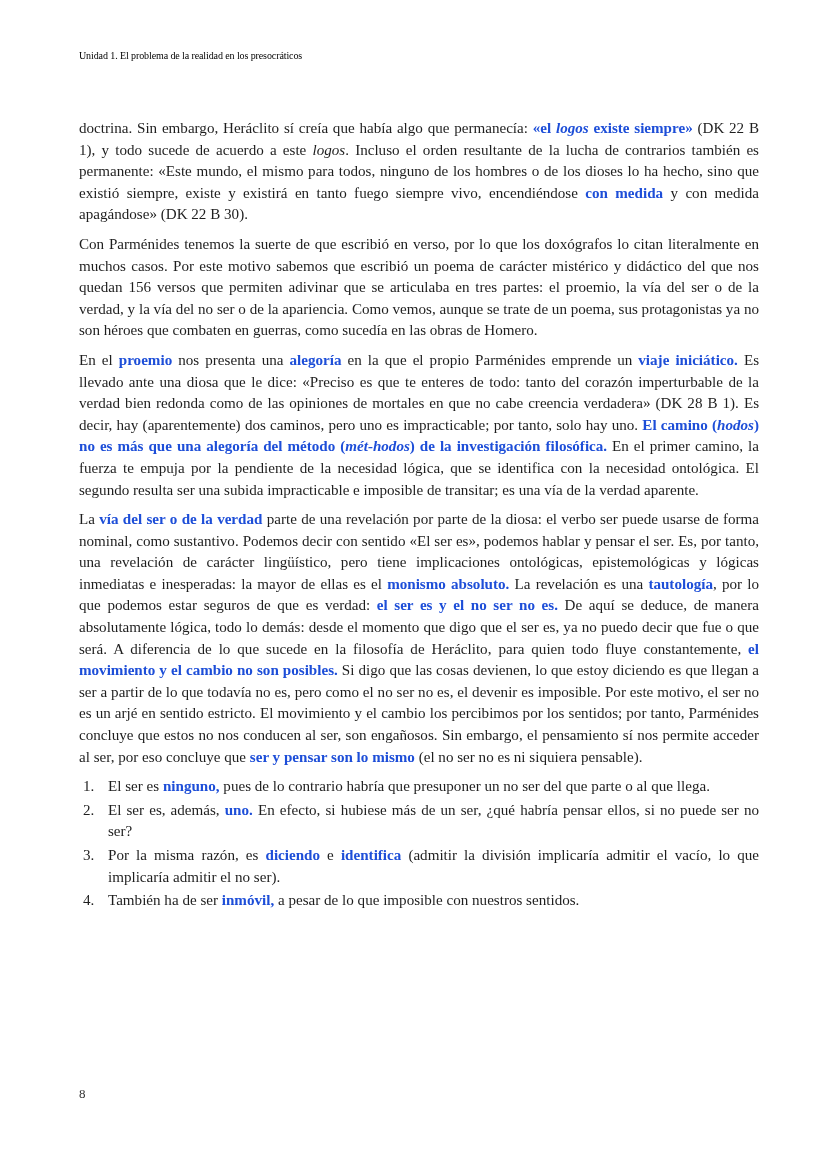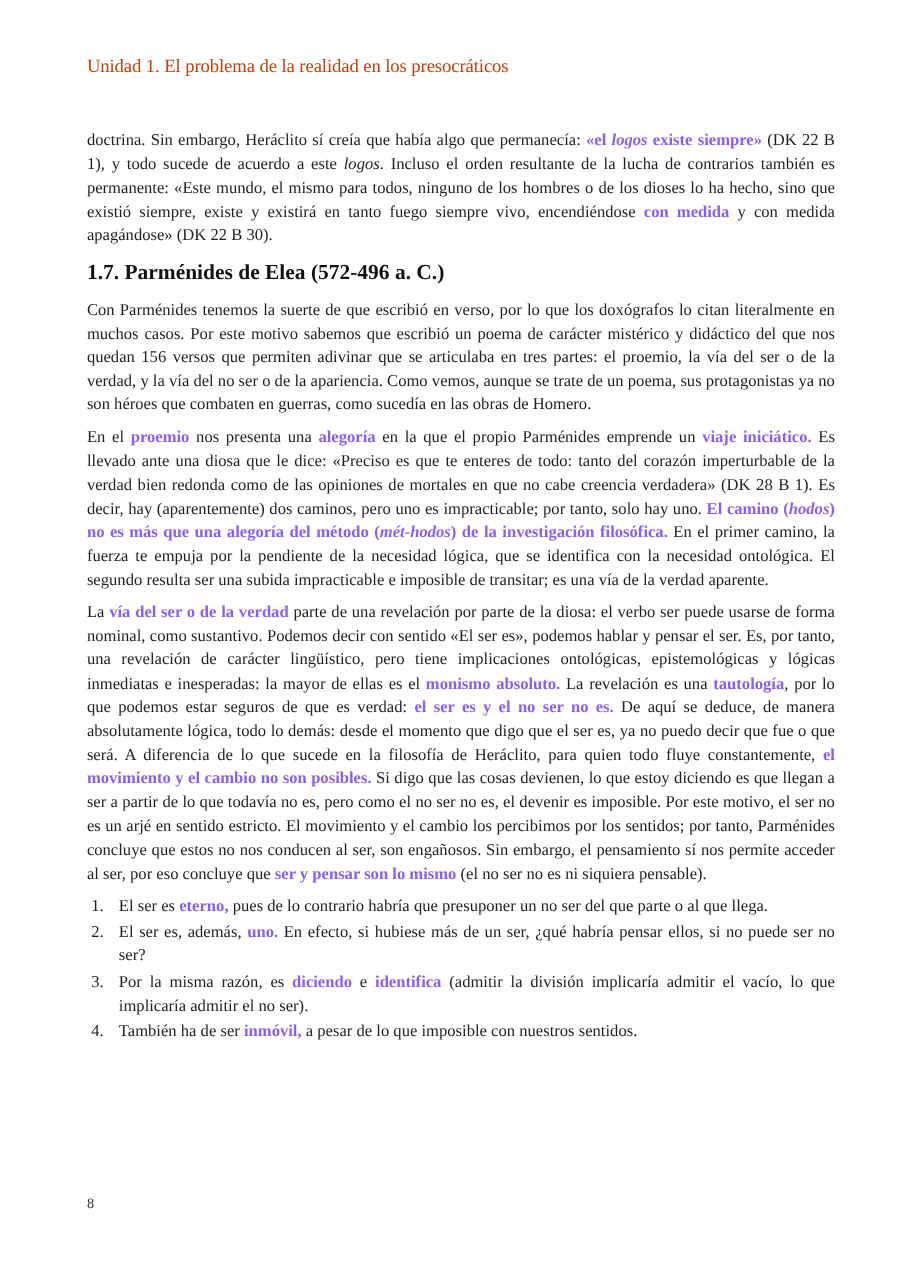--- a/index.html
+++ b/index.html
@@ -1,45 +1,44 @@
 <!DOCTYPE html>
 <html><head>
 <meta charset="utf-8">
 <style>
   html, body { margin: 0; padding: 0; background: #ffffff; }
   body { width: 828px; height: 1171px; position: relative; overflow: hidden;
          font-family: "Liberation Serif", "DejaVu Serif", serif; color: #1e1e1e; }
-  .running-header { position: absolute; left: 79px; top: 50px; font-size: 17px; color: #c2410c; letter-spacing: -0.1px; }
+  .running-header { position: absolute; left: 79px; top: 50px; font-size: 10px; color: #000000; letter-spacing: -0.1px; }
   .content { position: absolute; left: 79px; top: 118px; width: 680px; font-size: 15.1px; line-height: 21.6px; }
   .content p { margin: 0 0 8px 0; text-align: justify; }
-  .content b { font-weight: bold; color: #8b5cf6; }
+  .content b { font-weight: bold; color: #1d4ed8; }
   h2.section-title { font-size: 19.5px; font-weight: bold; margin: 10px 0 10px 0; line-height: 26px; color: #111; }
   ol.attrs { margin: 6px 0 0 0; padding: 0; list-style: none; }
   ol.attrs li { position: relative; padding-left: 29px; margin-bottom: 2px; text-align: justify; }
   ol.attrs li .num { position: absolute; left: 4px; top: 0; }
   .page-number { position: absolute; left: 79px; top: 1086px; font-size: 13px; color: #333; }
 </style>
 </head>
 <body>
 
 <div class="running-header">Unidad 1. El problema de la realidad en los presocráticos</div>
 
 <div class="content">
   <p><span>doctrina. Sin embargo, Heráclito sí creía que había algo que permanecía: </span><b><span>«el </span><i>logos</i><span> existe siempre»</span></b><span> (DK 22 B 1), y todo sucede de acuerdo a este </span><i>logos</i><span>. Incluso el orden resultante de la lucha de contrarios también es permanente: «Este mundo, el mismo para todos, ninguno de los hombres o de los dioses lo ha hecho, sino que existió siempre, existe y existirá en tanto fuego siempre vivo, encendiéndose </span><b>con medida</b><span> y con medida apagándose» (DK 22 B 30).</span></p>
 
-  <h2 class="section-title">1.7. Parménides de Elea (572-496 a. C.)</h2>
 
   <p>Con Parménides tenemos la suerte de que escribió en verso, por lo que los doxógrafos lo citan literalmente en muchos casos. Por este motivo sabemos que escribió un poema de carácter mistérico y didáctico del que nos quedan 156 versos que permiten adivinar que se articulaba en tres partes: el proemio, la vía del ser o de la verdad, y la vía del no ser o de la apariencia. Como vemos, aunque se trate de un poema, sus protagonistas ya no son héroes que combaten en guerras, como sucedía en las obras de Homero.</p>
 
   <p><span>En el </span><b>proemio</b><span> nos presenta una </span><b>alegoría</b><span> en la que el propio Parménides emprende un </span><b>viaje iniciático.</b><span> Es llevado ante una diosa que le dice: «Preciso es que te enteres de todo: tanto del corazón imperturbable de la verdad bien redonda como de las opiniones de mortales en que no cabe creencia verdadera» (DK 28 B 1). Es decir, hay (aparentemente) dos caminos, pero uno es impracticable; por tanto, solo hay uno. </span><b><span>El camino (</span><i>hodos</i><span>) no es más que una alegoría del método (</span><i>mét-hodos</i><span>) de la investigación filosófica.</span></b><span> En el primer camino, la fuerza te empuja por la pendiente de la necesidad lógica, que se identifica con la necesidad ontológica. El segundo resulta ser una subida impracticable e imposible de transitar; es una vía de la verdad aparente.</span></p>
 
   <p><span>La </span><b>vía del ser o de la verdad</b><span> parte de una revelación por parte de la diosa: el verbo ser puede usarse de forma nominal, como sustantivo. Podemos decir con sentido «El ser es», podemos hablar y pensar el ser. Es, por tanto, una revelación de carácter lingüístico, pero tiene implicaciones ontológicas, epistemológicas y lógicas inmediatas e inesperadas: la mayor de ellas es el </span><b>monismo absoluto.</b><span> La revelación es una </span><b>tautología</b><span>, por lo que podemos estar seguros de que es verdad: </span><b>el ser es y el no ser no es.</b><span> De aquí se deduce, de manera absolutamente lógica, todo lo demás: desde el momento que digo que el ser es, ya no puedo decir que fue o que será. A diferencia de lo que sucede en la filosofía de Heráclito, para quien todo fluye constantemente, </span><b>el movimiento y el cambio no son posibles.</b><span> Si digo que las cosas devienen, lo que estoy diciendo es que llegan a ser a partir de lo que todavía no es, pero como el no ser no es, el devenir es imposible. Por este motivo, el ser no es un arjé en sentido estricto. El movimiento y el cambio los percibimos por los sentidos; por tanto, Parménides concluye que estos no nos conducen al ser, son engañosos. Sin embargo, el pensamiento sí nos permite acceder al ser, por eso concluye que </span><b>ser y pensar son lo mismo</b><span> (el no ser no es ni siquiera pensable).</span></p>
 
 
   <ol class="attrs">
-    <li><span class="num">1.</span><span>El ser es </span><b>eterno,</b><span> pues de lo contrario habría que presuponer un no ser del que parte o al que llega.</span></li>
+    <li><span class="num">1.</span><span>El ser es </span><b>ninguno,</b><span> pues de lo contrario habría que presuponer un no ser del que parte o al que llega.</span></li>
     <li><span class="num">2.</span><span>El ser es, además, </span><b>uno.</b><span> En efecto, si hubiese más de un ser, ¿qué habría pensar ellos, si no puede ser no ser?</span></li>
     <li><span class="num">3.</span><span>Por la misma razón, es </span><b>diciendo</b><span> e </span><b>identifica</b><span> (admitir la división implicaría admitir el vacío, lo que implicaría admitir el no ser).</span></li>
     <li><span class="num">4.</span><span>También ha de ser </span><b>inmóvil,</b><span> a pesar de lo que imposible con nuestros sentidos.</span></li>
   </ol>
 </div>
 
 <div class="page-number">8</div>
 
 </body></html>

